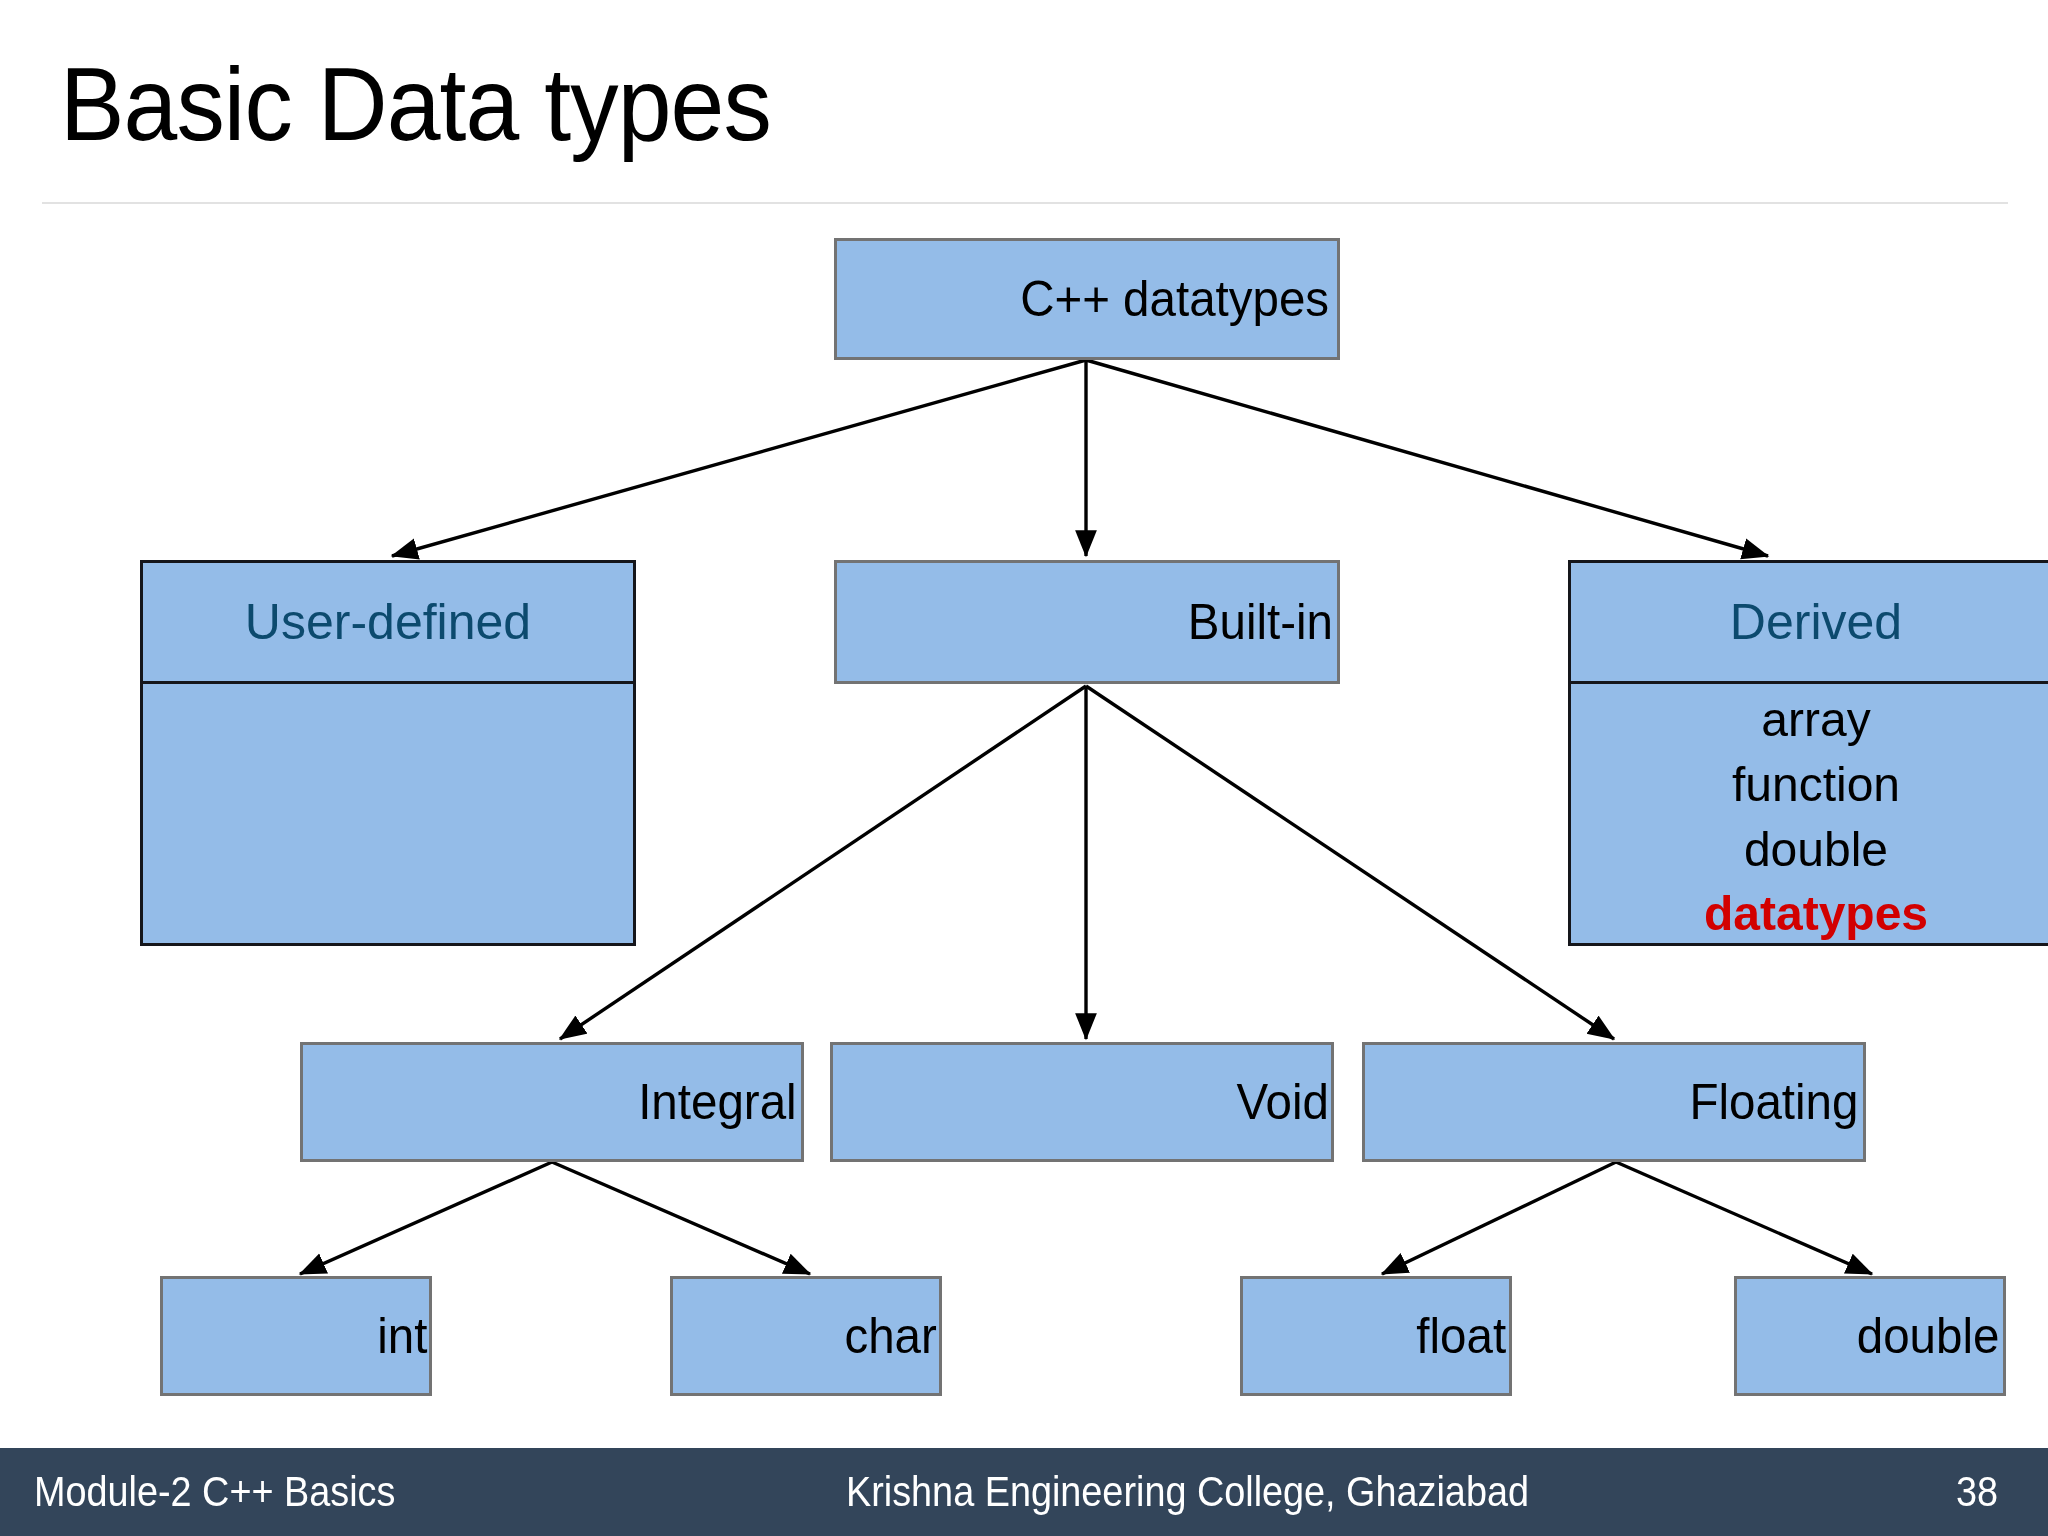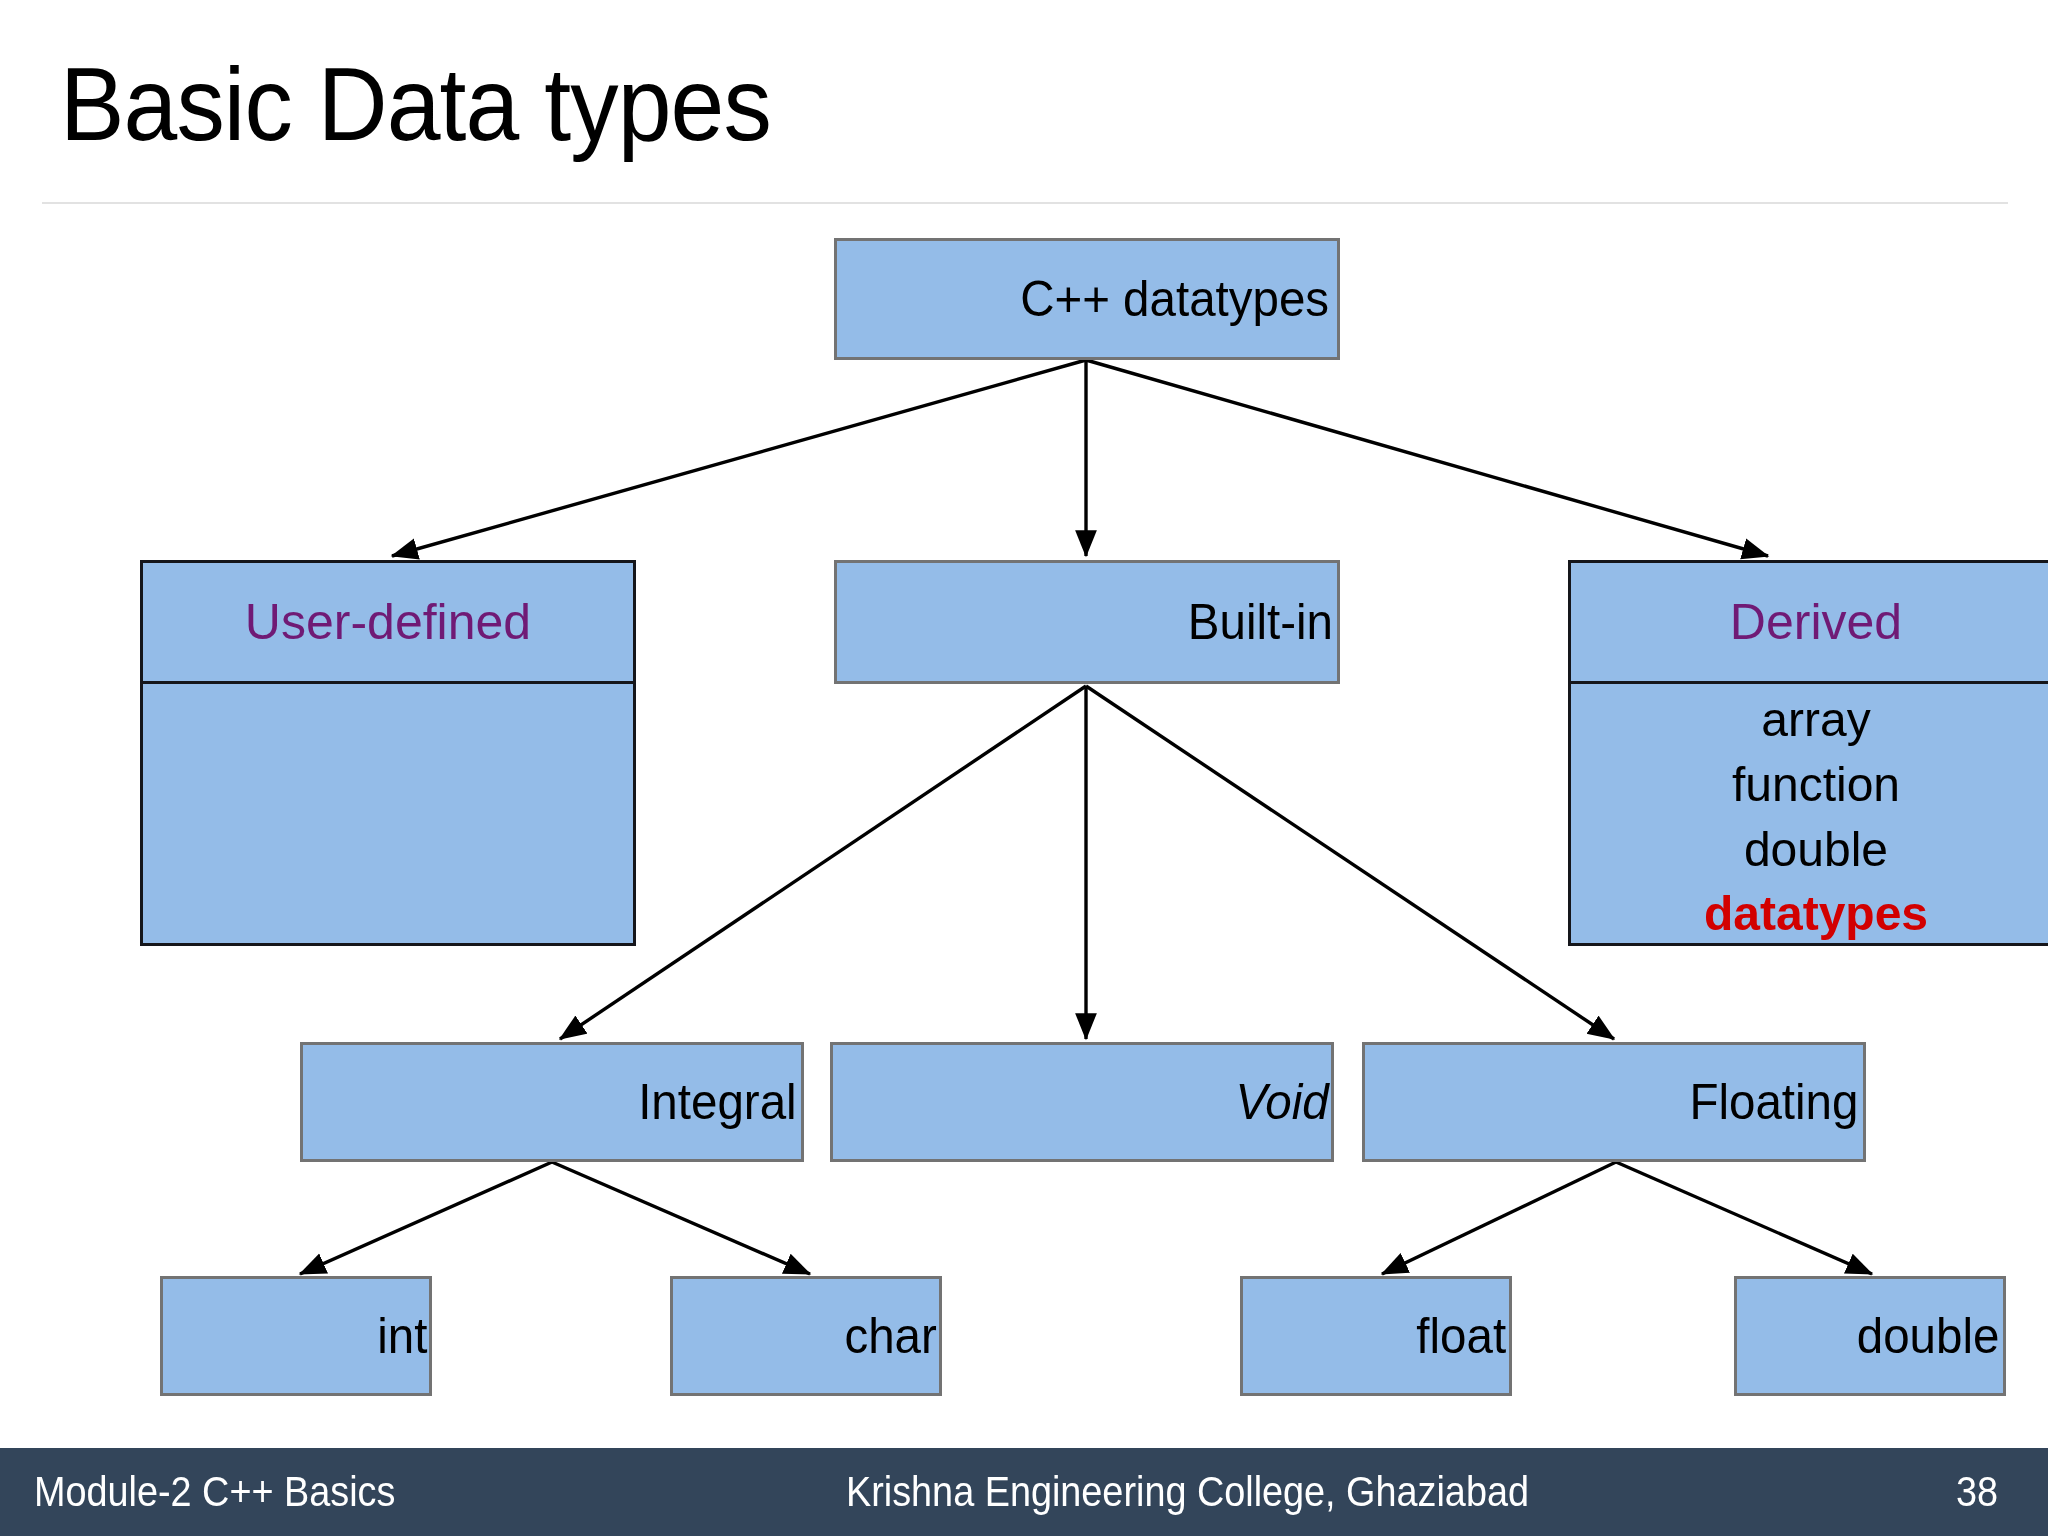--- a/index.html
+++ b/index.html
@@ -86,21 +86,21 @@
   }
   .node-group .group-head {
     height: 118px;
     flex: 0 0 118px;
     border-bottom: 3px solid #15161b;
     display: flex;
     align-items: center;
     justify-content: center;
     font-family: "Liberation Sans Narrow", "Liberation Sans", sans-serif;
     font-size: 50px;
-    color: #701a75;
+    color: #0c4a6e;
   }
   .node-group .group-body {
     flex: 1 1 auto;
     display: flex;
     flex-direction: column;
     align-items: center;
     justify-content: center;
     padding: 4px 0 6px 0;
   }
   .node-group .group-body .item {
@@ -190,21 +190,21 @@
       <div class="item">function</div>
       <div class="item">double</div>
       <div class="item hl">datatypes</div>
     </div>
   </div>
 
   <div class="node" id="node-integral" style="left:300px; top:1042px; width:504px; height:120px;">
     <span class="node-label">Integral</span>
   </div>
 
-  <div class="node" id="node-void" style="left:830px; top:1042px; width:504px; height:120px;font-style:italic;">
+  <div class="node" id="node-void" style="left:830px; top:1042px; width:504px; height:120px;">
     <span class="node-label">Void</span>
   </div>
 
   <div class="node" id="node-floating" style="left:1362px; top:1042px; width:504px; height:120px;">
     <span class="node-label">Floating</span>
   </div>
 
   <div class="node" id="node-int" style="left:152px; top:1276px; width:272px; height:120px;margin-left:8px;">
     <span class="node-label">int</span>
   </div>

